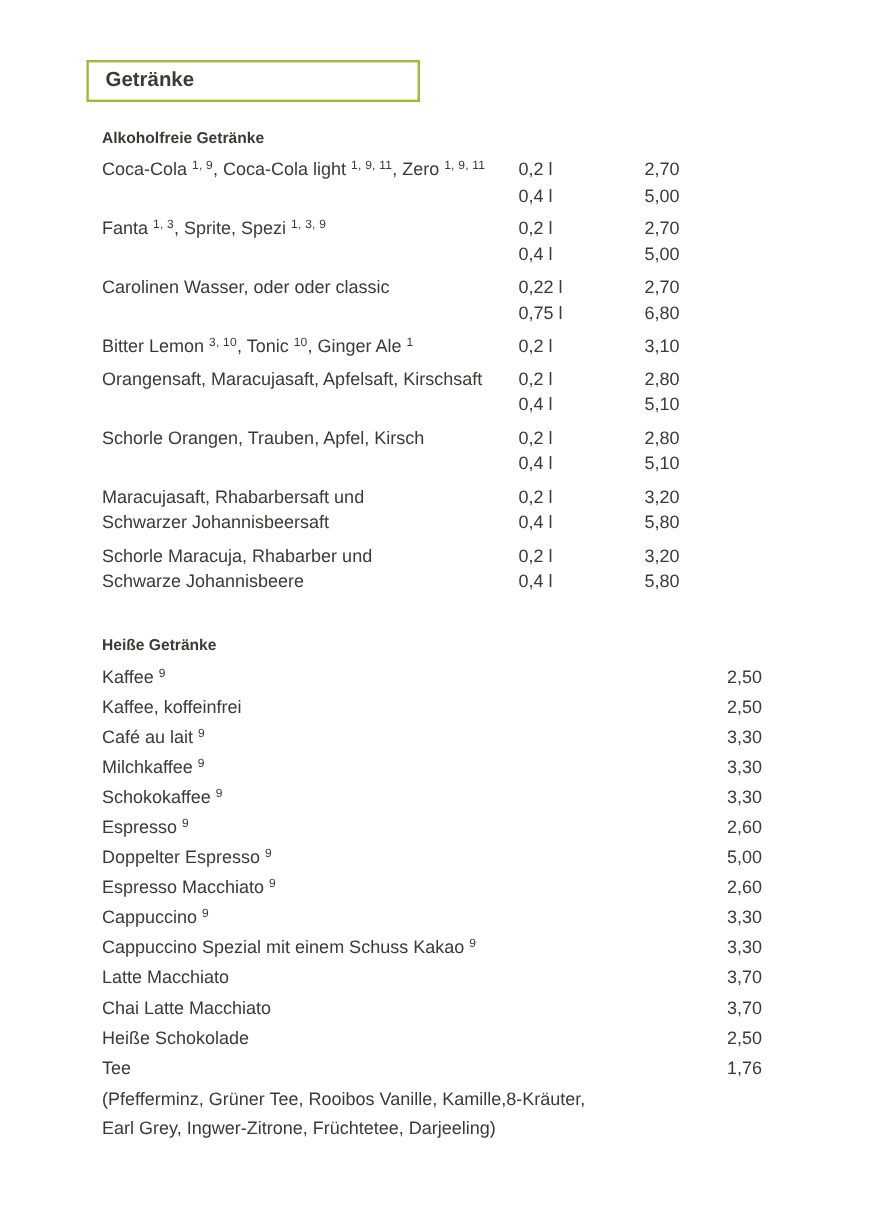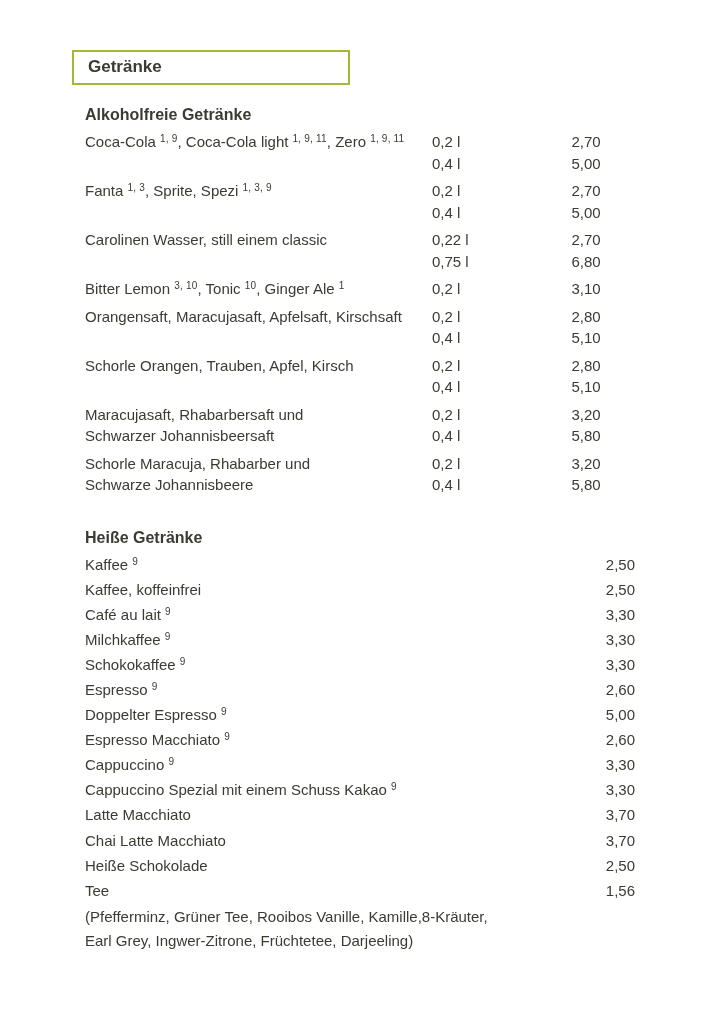--- a/index.html
+++ b/index.html
@@ -28,33 +28,33 @@
     margin: 0;
     font-size: 17px;
     line-height: 22px;
     font-weight: bold;
     color: #3b3a33;
   }
   .section { margin-top: 19px; }
   .section.hot { margin-top: 31px; }
   .section h2 {
     margin: 0 0 6px 0;
-    font-size: 16px;
+    font-size: 13px;
     line-height: 21px;
     font-weight: bold;
     color: #3b3a33;
   }
   .menu-item { margin-bottom: 6px; }
   .row {
     display: flex;
     align-items: baseline;
   }
   .row .name { width: 347px; }
   .row .size { width: 105px; }
-  .row .price { flex: 1; text-align: center; }
+  .row .price { flex: 1; text-align: left; }
   sup.fn {
     font-size: 10px;
     line-height: 0;
     vertical-align: 5px;
     letter-spacing: 0.2px;
   }
   .hot-row {
     display: flex;
     align-items: baseline;
     margin-bottom: 3.6px;
@@ -95,21 +95,21 @@
             <div class="price">2,70</div>
           </div>
           <div class="row">
             <div class="name"></div>
             <div class="size">0,4 l</div>
             <div class="price">5,00</div>
           </div>
         </div>
         <div class="menu-item">
           <div class="row">
-            <div class="name">Carolinen Wasser, still einem classic</div>
+            <div class="name">Carolinen Wasser, oder oder classic</div>
             <div class="size">0,22 l</div>
             <div class="price">2,70</div>
           </div>
           <div class="row">
             <div class="name"></div>
             <div class="size">0,75 l</div>
             <div class="price">6,80</div>
           </div>
         </div>
         <div class="menu-item">
@@ -220,21 +220,21 @@
         <div class="hot-row">
           <div class="name">Chai Latte Macchiato</div>
           <div class="price">3,70</div>
         </div>
         <div class="hot-row">
           <div class="name">Heiße Schokolade</div>
           <div class="price">2,50</div>
         </div>
         <div class="hot-row">
           <div class="name">Tee</div>
-          <div class="price">1,56</div>
+          <div class="price">1,76</div>
         </div>
       </div>
     <div class="note">
       <div>(Pfefferminz, Grüner Tee, Rooibos Vanille, Kamille,8-Kräuter,</div>
       <div>Earl Grey, Ingwer-Zitrone, Früchtetee, Darjeeling)</div>
     </div>
   </div>
 
 </div>
 

